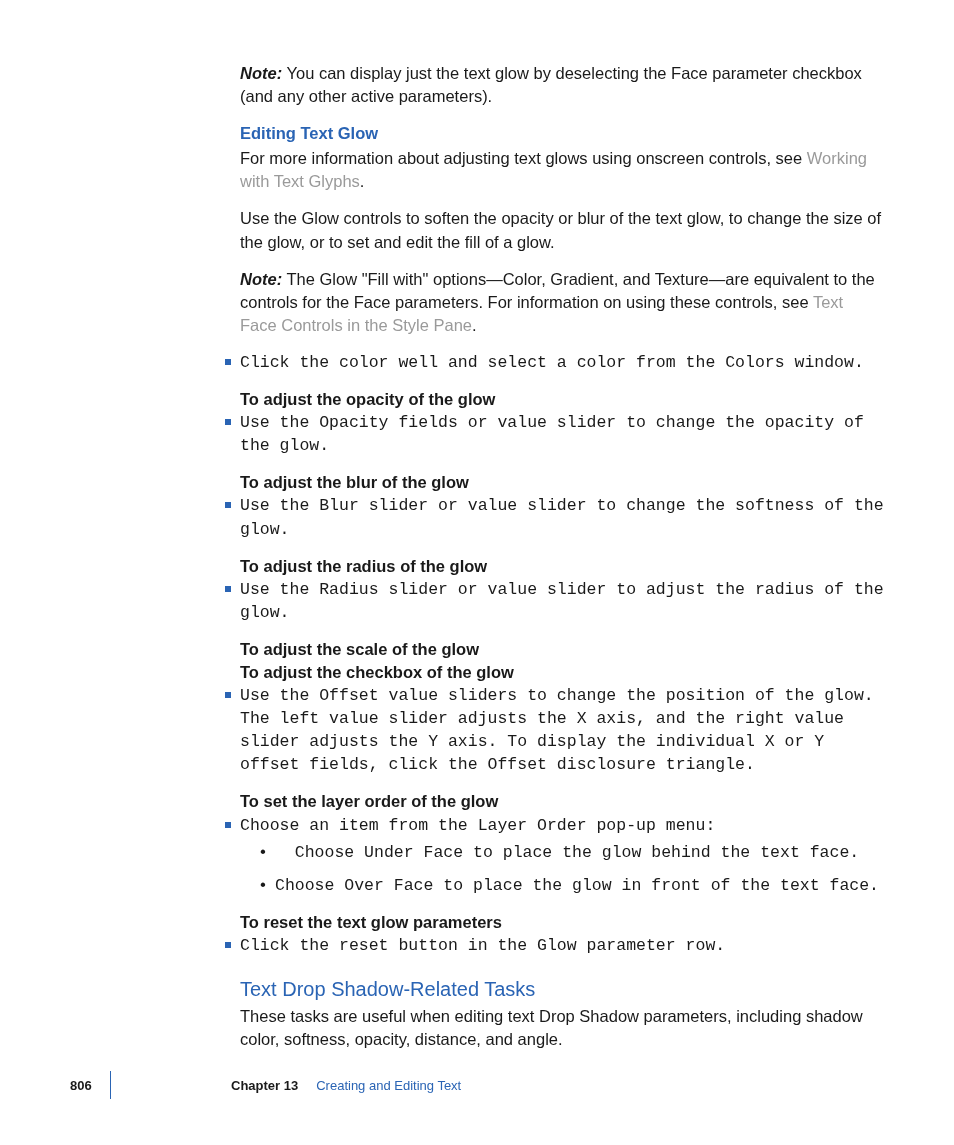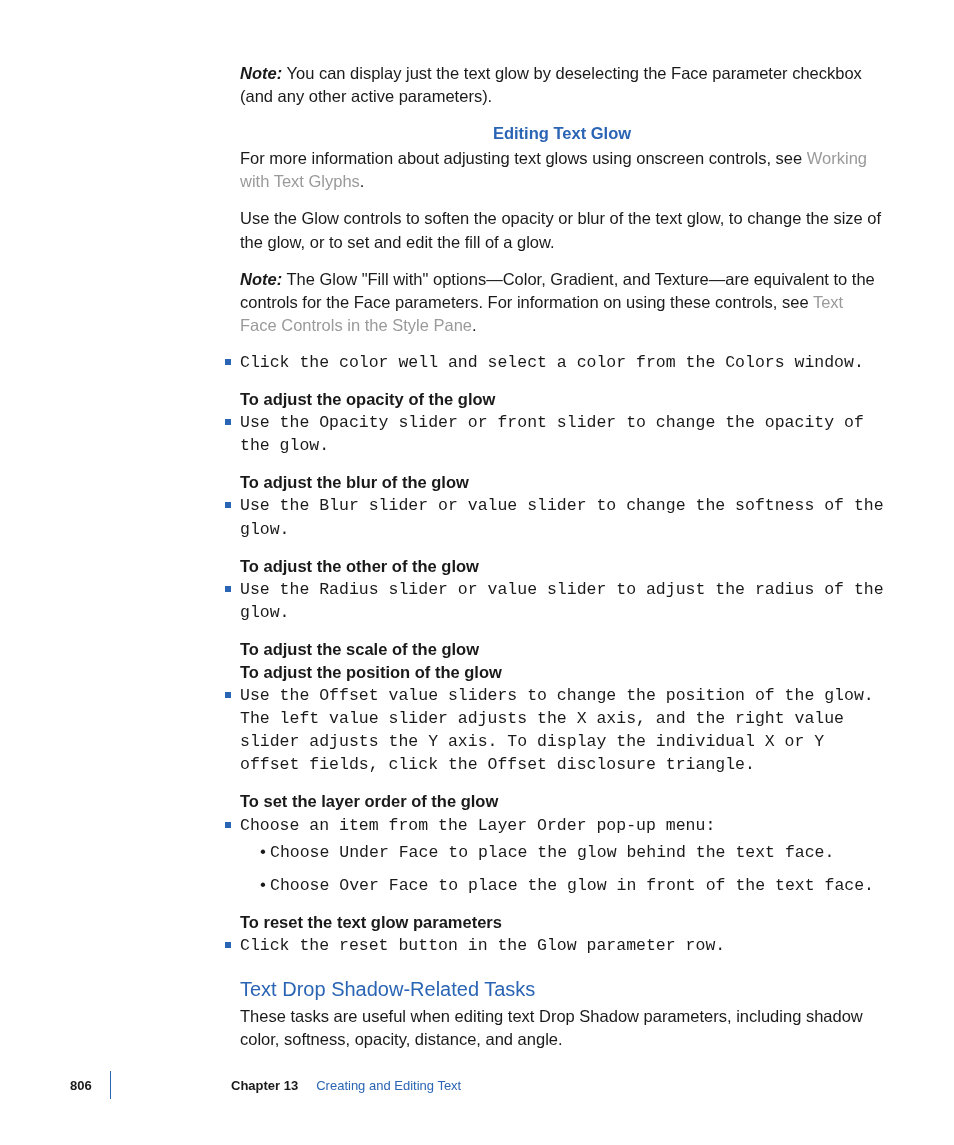--- a/index.html
+++ b/index.html
@@ -24,21 +24,20 @@
     margin: 0 0 14px 0;
   }
   .note-label {
     font-weight: bold;
     font-style: italic;
   }
   .h3-blue {
     color: #2a64b4;
     font-weight: bold;
     margin: 0 0 2px 0;
-    text-align: center;
   }
   .h2-blue {
     color: #2a64b4;
     font-weight: 500;
     font-size: 20px;
     margin: 18px 0 2px 0;
   }
   .link-gray {
     color: #9a9a9a;
   }
@@ -63,20 +62,21 @@
     left: -15px;
     top: 8px;
     width: 6px;
     height: 6px;
     background: #2a64b4;
   }
   ul.dot {
     list-style: none;
     padding: 0;
     margin: 4px 0 0 18px;
+    text-align: center;
   }
   ul.dot > li {
     position: relative;
     padding-left: 12px;
     margin-bottom: 10px;
   }
   ul.dot > li::before {
     content: "•";
     position: absolute;
     left: 0;
@@ -136,36 +136,36 @@
       <span class="note-label">Note:</span>
       <span>The Glow "Fill with" options—Color, Gradient, and Texture—are equivalent to the controls for the Face parameters. For information on using these controls, see </span><span class="link-gray">Text Face Controls in the Style Pane</span><span>.</span>
     </p>
 
     <ul class="square">
       <li>Click the color well and select a color from the Colors window.</li>
     </ul>
 
     <p class="task-title">To adjust the opacity of the glow</p>
     <ul class="square">
-      <li>Use the Opacity slider or front slider to change the opacity of the glow.</li>
+      <li>Use the Opacity fields or value slider to change the opacity of the glow.</li>
     </ul>
 
     <p class="task-title">To adjust the blur of the glow</p>
     <ul class="square">
       <li>Use the Blur slider or value slider to change the softness of the glow.</li>
     </ul>
 
-    <p class="task-title">To adjust the other of the glow</p>
+    <p class="task-title">To adjust the radius of the glow</p>
     <ul class="square">
       <li>Use the Radius slider or value slider to adjust the radius of the glow.</li>
     </ul>
 
     <p class="task-title">To adjust the scale of the glow</p>
 
-    <p class="task-title">To adjust the position of the glow</p>
+    <p class="task-title">To adjust the checkbox of the glow</p>
     <ul class="square">
       <li>Use the Offset value sliders to change the position of the glow. The left value slider adjusts the X axis, and the right value slider adjusts the Y axis. To display the individual X or Y offset fields, click the Offset disclosure triangle.</li>
     </ul>
 
     <p class="task-title">To set the layer order of the glow</p>
     <ul class="square">
       <li>
         <span>Choose an item from the Layer Order pop-up menu:</span>
         <ul class="dot">
           <li>Choose Under Face to place the glow behind the text face.</li>

